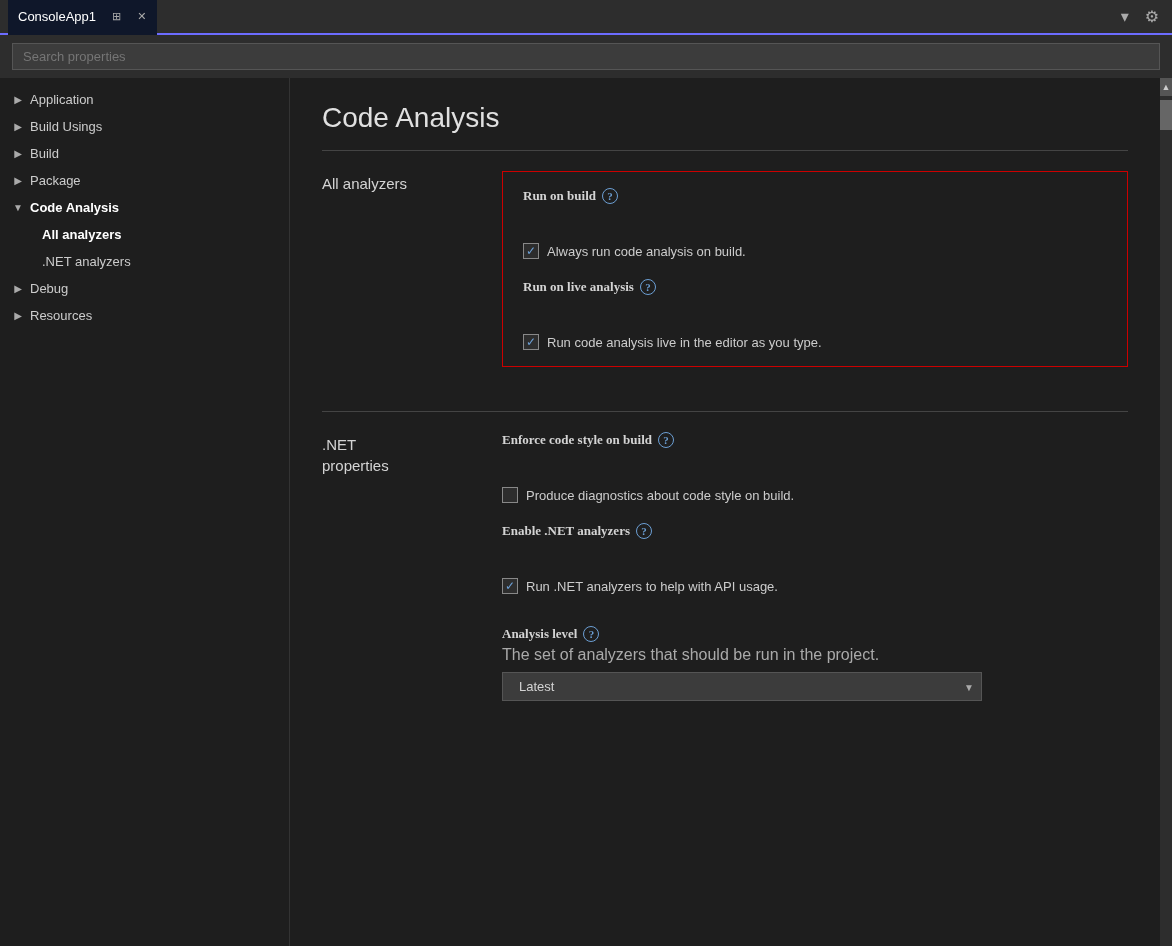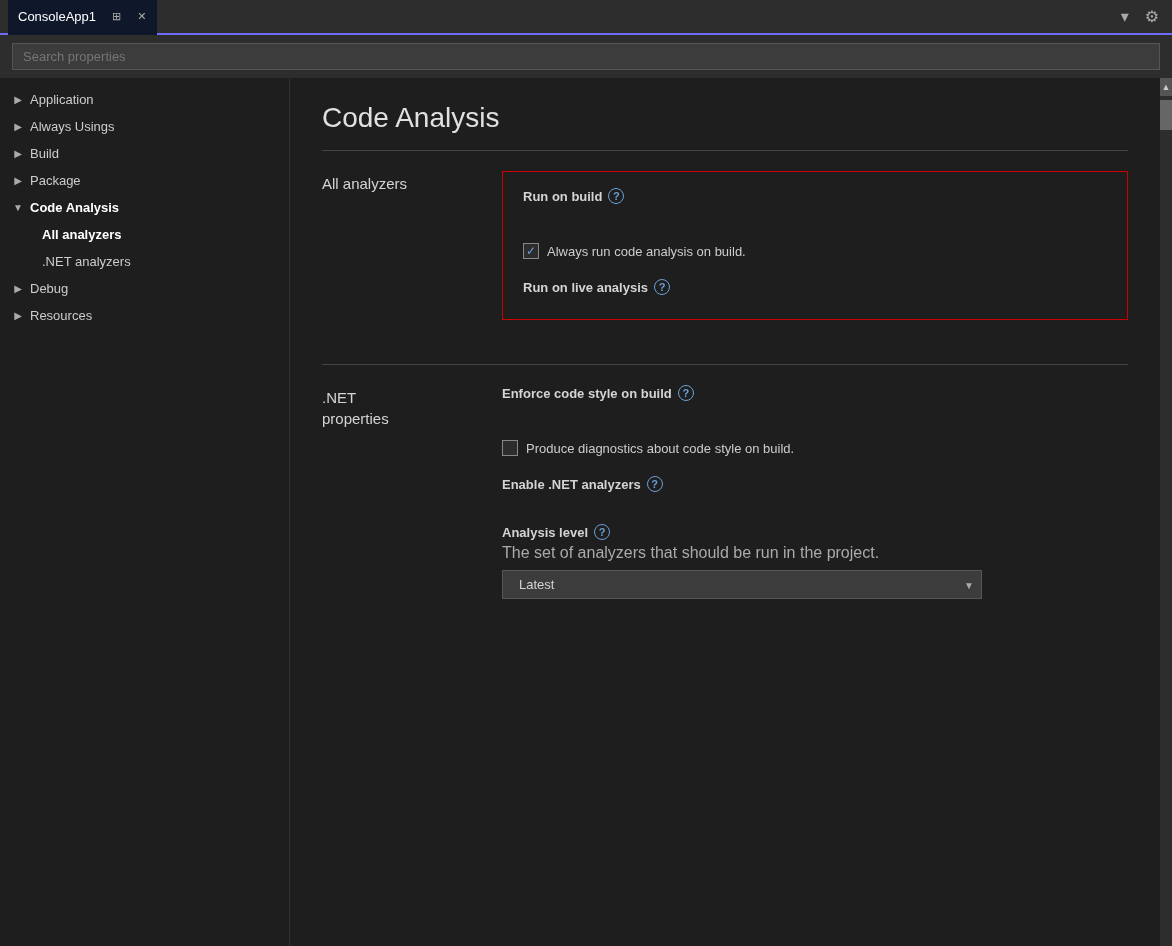--- a/index.html
+++ b/index.html
@@ -180,20 +180,21 @@
       margin-bottom: 0;
     }
 
     .option-title {
       font-weight: 700;
       color: #d4d4d4;
       margin-bottom: 8px;
       display: flex;
       align-items: center;
       gap: 6px;
+      font-family: Liberation Serif, serif;
     }
 
     .help-icon {
       display: inline-flex;
       align-items: center;
       justify-content: center;
       width: 16px;
       height: 16px;
       border: 1.5px solid #6c9fd4;
       border-radius: 50%;
@@ -352,21 +353,21 @@
 
   <div class="sidebar">
 
     <div class="sidebar-item">
       <span class="chevron">▶</span>
       <span>Application</span>
     </div>
 
     <div class="sidebar-item">
       <span class="chevron">▶</span>
-      <span>Always Usings</span>
+      <span>Build Usings</span>
     </div>
 
     <div class="sidebar-item">
       <span class="chevron">▶</span>
       <span>Build</span>
     </div>
 
     <div class="sidebar-item">
       <span class="chevron">▶</span>
       <span>Package</span>
@@ -416,20 +417,24 @@
               <div class="checkbox checked"></div>
               <span>Always run code analysis on build.</span>
             </div>
           </div>
 
           <div class="option-group">
             <div class="option-title">
               <span>Run on live analysis</span>
               <span class="help-icon">?</span>
             </div>
+            <div class="checkbox-row">
+              <div class="checkbox checked"></div>
+              <span>Run code analysis live in the editor as you type.</span>
+            </div>
           </div>
 
         </div>
       </div>
     </div>
 
     <hr class="divider">
 
     <div class="section-row net-section">
       <div class="section-label" style="white-space: pre-line;">.NET
@@ -444,20 +449,24 @@
           <div class="checkbox-row">
             <div class="checkbox"></div>
             <span>Produce diagnostics about code style on build.</span>
           </div>
         </div>
 
         <div class="option-group">
           <div class="option-title">
             <span>Enable .NET analyzers</span>
             <span class="help-icon">?</span>
+          </div>
+          <div class="checkbox-row">
+            <div class="checkbox checked"></div>
+            <span>Run .NET analyzers to help with API usage.</span>
           </div>
         </div>
 
         <div class="analysis-level-section option-group">
           <div class="analysis-level-label option-title">
             <span>Analysis level</span>
             <span class="help-icon">?</span>
           </div>
           <div class="analysis-level-desc">The set of analyzers that should be run in the project.</div>
           <div class="select-wrapper">

